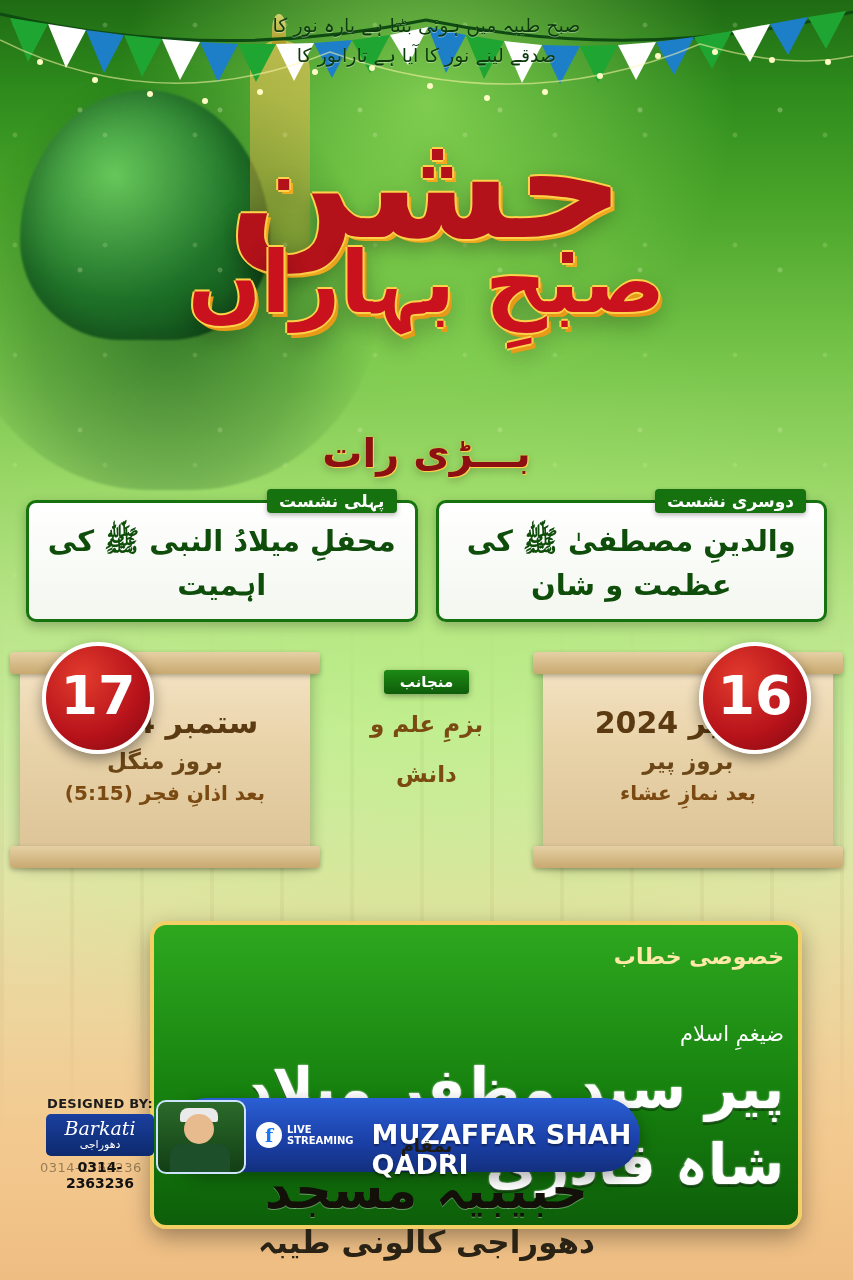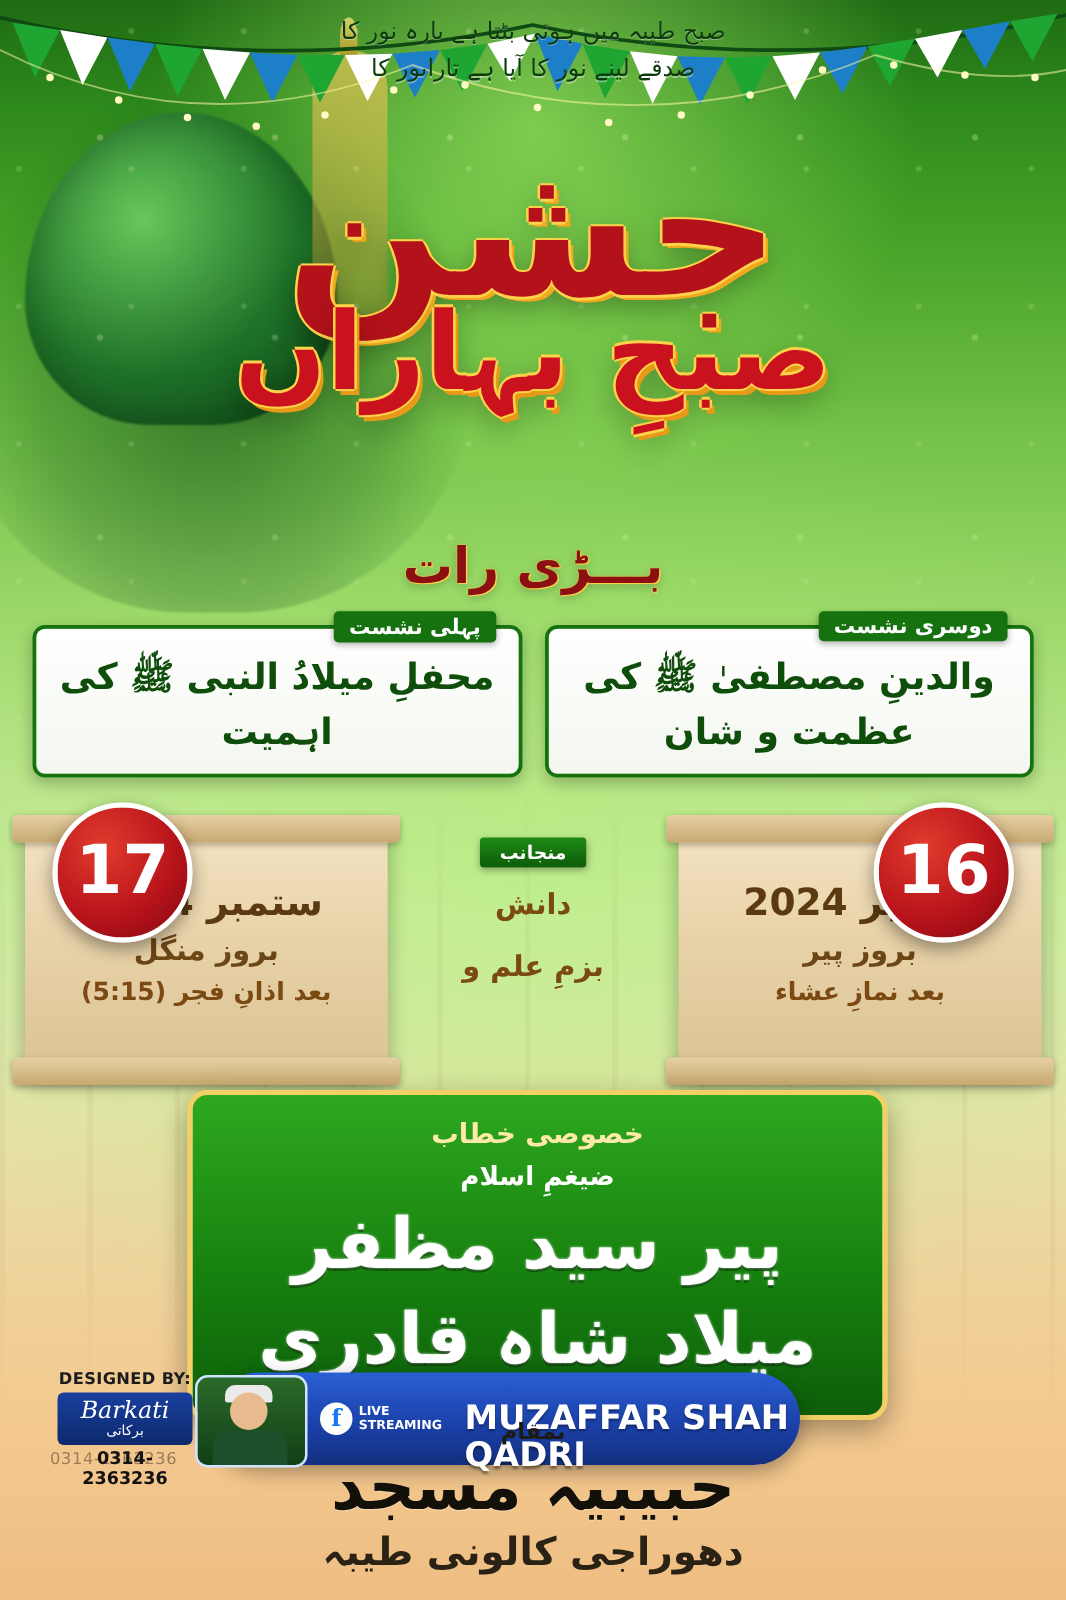--- a/index.html
+++ b/index.html
@@ -298,43 +298,44 @@
     font-size: 23px;
     font-weight: bold;
     color: #7a4a12;
     line-height: 40px;
     margin-top: 10px;
   }
 
   
   .speaker-panel {
     position: absolute;
-    top: 872px;
+    top: 921px;
     left: 150px;
-    width: 560px;
+    width: 652px;
     border-radius: 16px;
     background: linear-gradient(180deg, #2ea81f 0%, #17820f 55%, #0d5f09 100%);
     border: 4px solid #f3d066;
     box-shadow: 0 8px 22px rgba(0,0,0,0.35);
-    text-align: center;
+    text-align: right;
     padding: 16px 14px 22px;
     box-sizing: border-box;
     direction: rtl;
   }
   .speaker-panel .sp-head {
     color: #ffe9a8;
     font-size: 22px;
     font-weight: bold;
     line-height: 32px;
   }
   .speaker-panel .sp-sub {
     color: #ffffff;
     font-size: 21px;
-    font-weight: bold;
+    font-weight: normal;
     line-height: 34px;
+    margin-top: 44px;
   }
   .speaker-panel .sp-name {
     color: #ffffff;
     font-size: 56px;
     font-weight: bold;
     line-height: 76px;
     text-shadow: 0 3px 0 rgba(0,0,0,0.35), 0 0 2px #fff;
   }
 
   
@@ -579,43 +580,43 @@
   <div class="dates">
     <div class="scroll scroll-right">
       <div class="datebubble right">16</div>
       <div class="date-line1">ستمبر 2024</div>
       <div class="date-line2">بروز پیر</div>
       <div class="date-line3">بعد نمازِ عشاء</div>
     </div>
 
     <div class="center-flag">
       <span class="flag">منجانب</span>
+      <div class="cf-line">بزمِ علم و</div>
       <div class="cf-line">دانش</div>
-      <div class="cf-line">بزمِ علم و</div>
     </div>
 
     <div class="scroll scroll-left">
       <div class="datebubble left">17</div>
       <div class="date-line1">ستمبر 2024</div>
       <div class="date-line2">بروز منگل</div>
       <div class="date-line3">بعد اذانِ فجر (5:15)</div>
     </div>
   </div>
 
   <div class="speaker-panel">
     <div class="sp-head">خصوصی خطاب</div>
     <div class="sp-sub">ضیغمِ اسلام</div>
     <div class="sp-name">پیر سید مظفر میلاد شاہ قادری</div>
   </div>
 
   <div class="designed">
     <div class="dlabel">DESIGNED BY:</div>
     <div class="dbox">
       <div class="bname">Barkati</div>
-      <div class="burdu">برکاتی</div>
+      <div class="burdu">دھوراجی</div>
     </div>
     <div class="dphone">0314-2363236</div>
   </div>
 
   <div class="watermark">0314-2363236</div>
 
   <div class="livebar">
     <div class="live-photo">
       <div class="cap"></div>
       <div class="face"></div>

